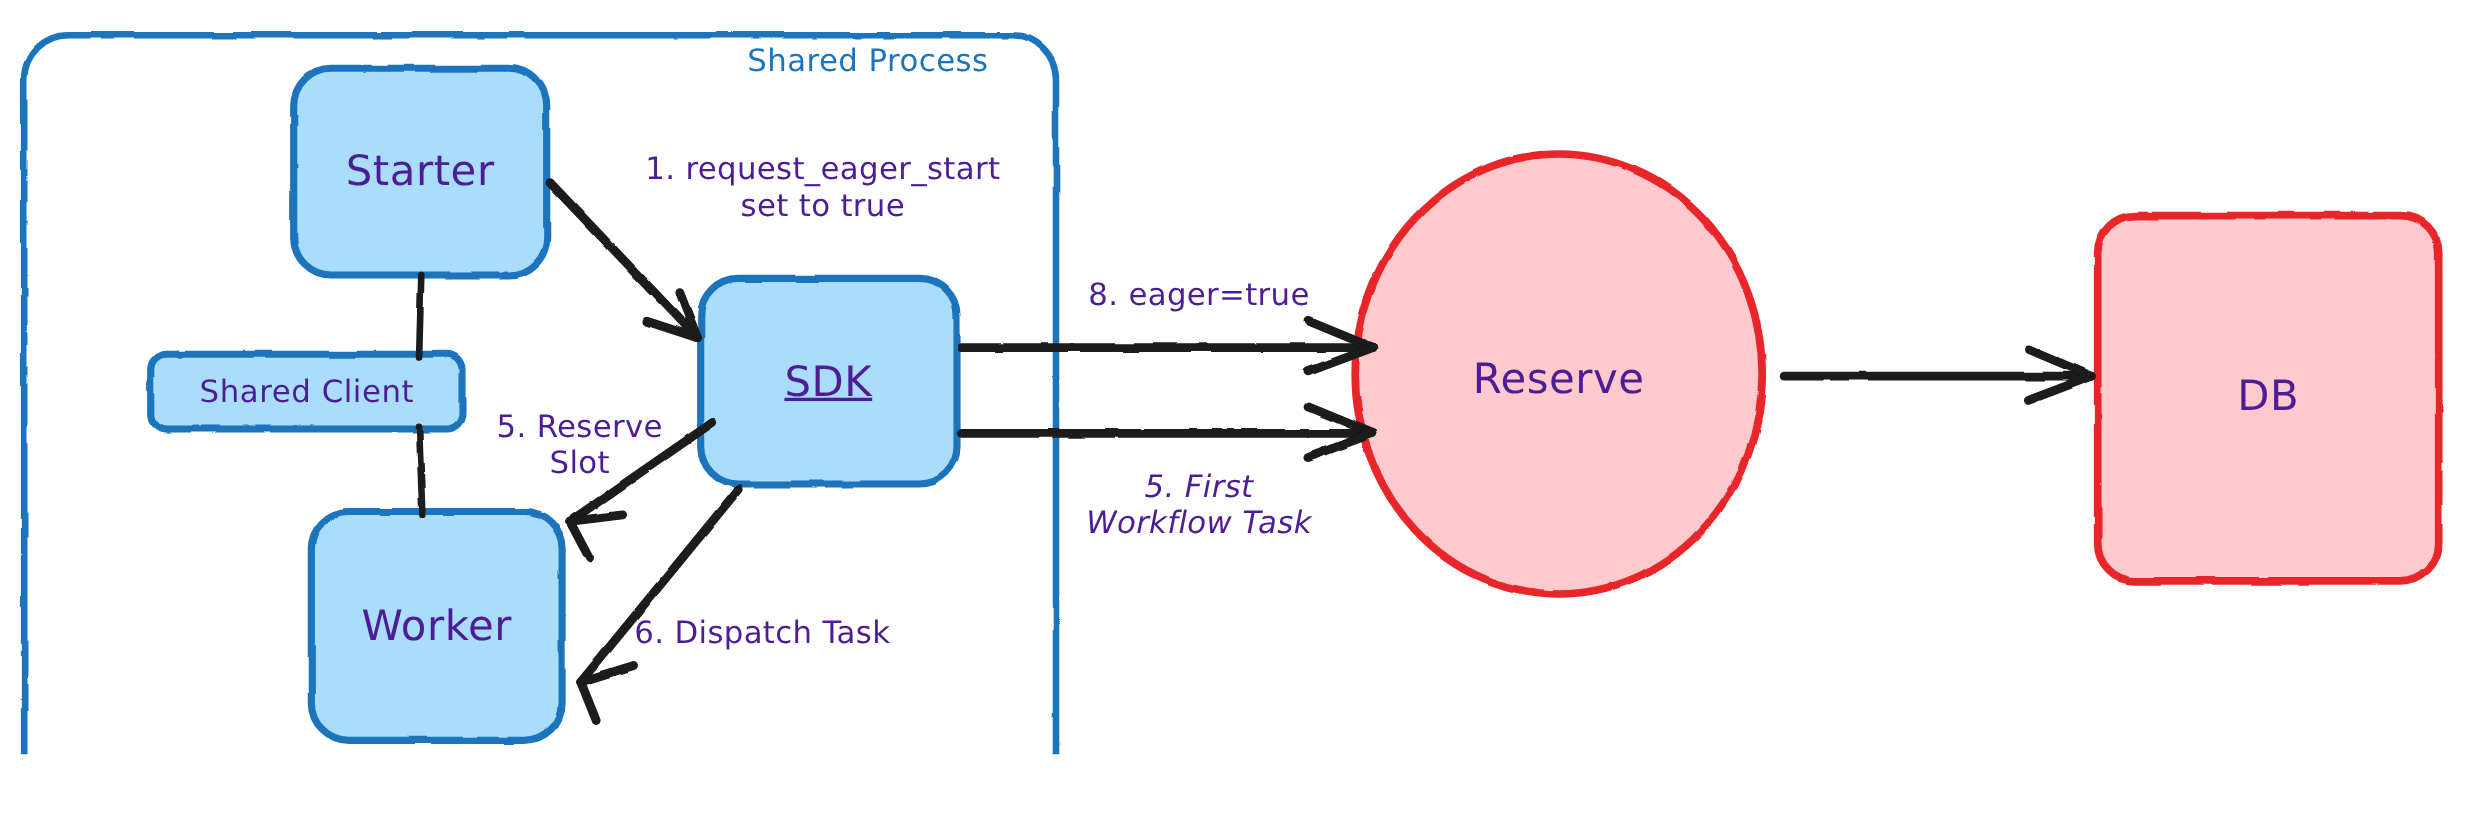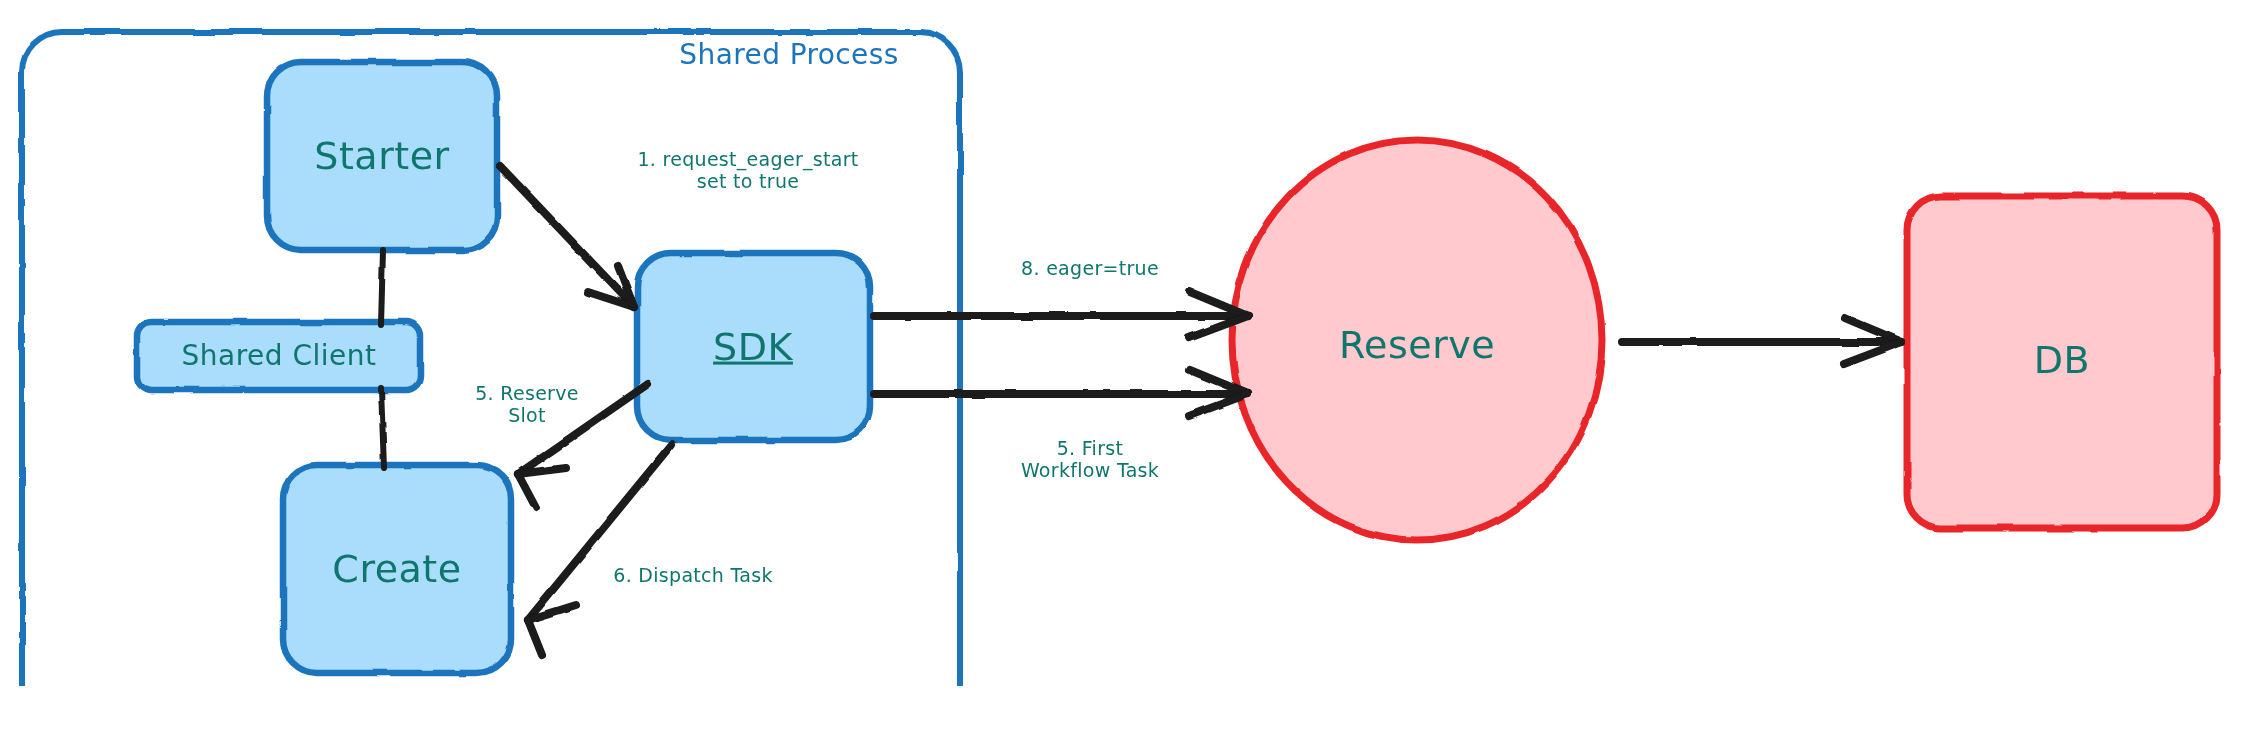--- a/index.html
+++ b/index.html
@@ -23,36 +23,36 @@
     top: 0;
     width: 2248px;
     height: 754px;
     overflow: visible;
   }
   .node-label,
   .edge-label,
   .group-label {
     position: absolute;
     font-family: "DejaVu Sans", sans-serif;
-    color: #0f766e;
+    color: #4c1d95;
     text-align: center;
     line-height: 1.18;
     white-space: pre;
     user-select: none;
   }
   .node-label {
     font-size: 38px;
     font-weight: 400;
     letter-spacing: 0.5px;
   }
   .node-label.small {
     font-size: 28px;
   }
   .edge-label {
-    font-size: 19px;
+    font-size: 28px;
     letter-spacing: 0.3px;
   }
   .group-label {
     font-size: 28px;
     color: #1b75bc;
     letter-spacing: 0.4px;
   }
   .ctr {
     transform: translate(-50%, -50%);
   }
@@ -149,36 +149,36 @@
       </g>
     </g>
   </svg>
 
   <div class="group-label ctr" style="left:789px; top:55px;">Shared Process</div>
 
   <div class="node-label ctr" style="left:382px; top:156px;">Starter</div>
 
   <div class="node-label small ctr" style="left:279px; top:356px;">Shared Client</div>
 
-  <div class="node-label ctr" style="left:397px; top:569px;">Create</div>
+  <div class="node-label ctr" style="left:397px; top:569px;">Worker</div>
 
   <div class="node-label ctr" style="left:753px; top:347px;text-decoration:underline;">SDK</div>
 
   <div class="node-label ctr" style="left:1417px; top:345px;">Reserve</div>
 
   <div class="node-label ctr" style="left:2062px; top:360px;">DB</div>
 
 
   <div class="edge-label ctr" style="left:748px; top:170px;">1. request_eager_start
 set to true</div>
 
   <div class="edge-label ctr" style="left:527px; top:404px;">5. Reserve
 Slot</div>
 
   <div class="edge-label ctr" style="left:1090px; top:268px;">8. eager=true</div>
 
 
-  <div class="edge-label ctr" style="left:1090px; top:459px;">5. First
+  <div class="edge-label ctr" style="left:1090px; top:459px;font-style:italic;">5. First
 Workflow Task</div>
 
   <div class="edge-label ctr" style="left:693px; top:575px;text-align:right;">6. Dispatch Task</div>
 
 </div>
 
 </body></html>

